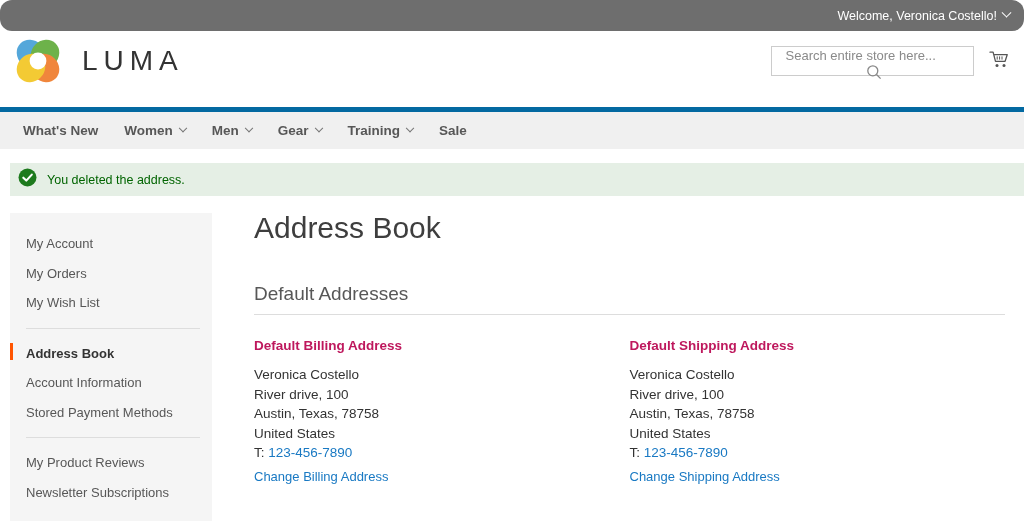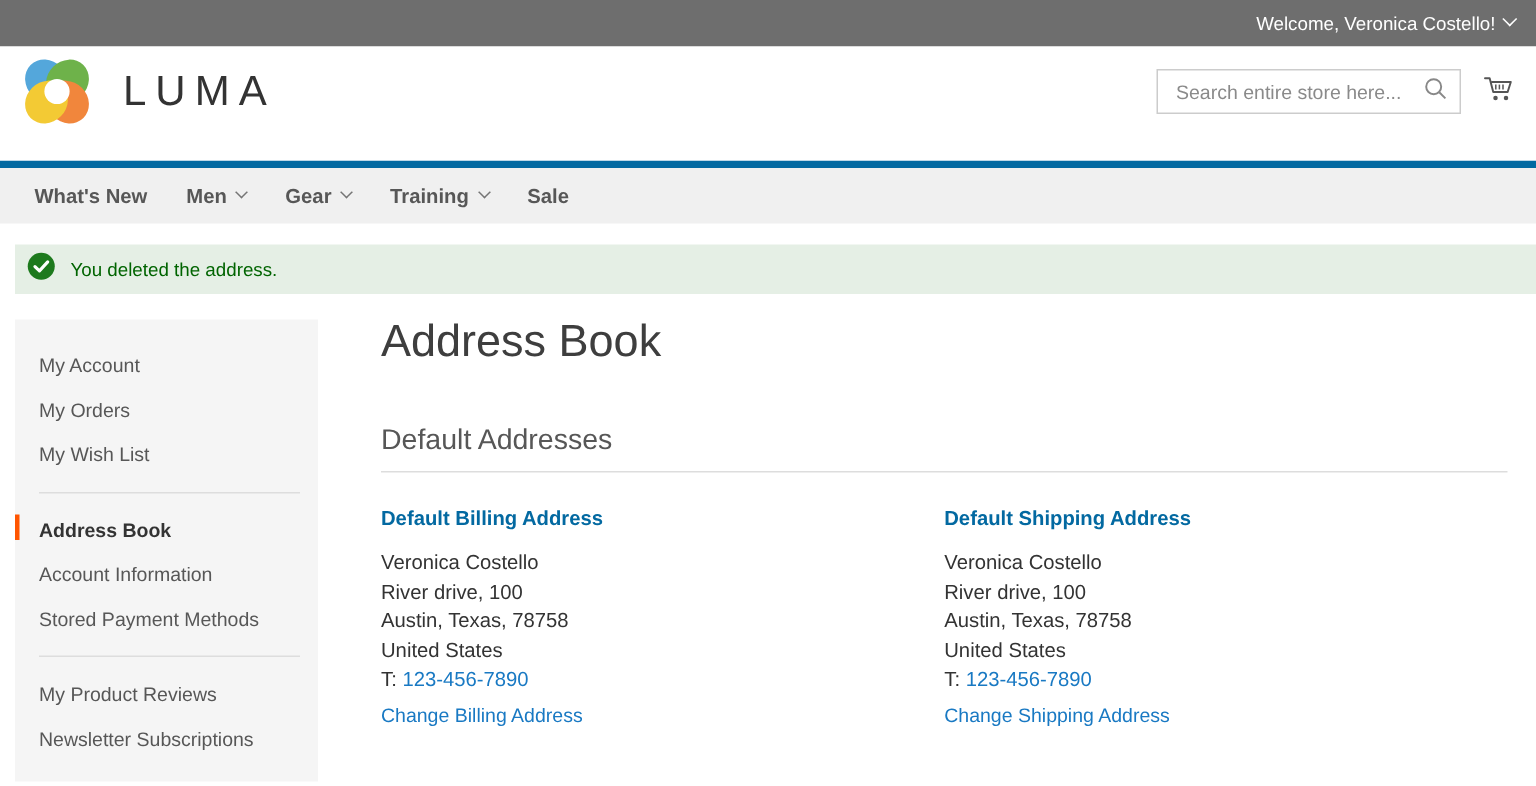--- a/index.html
+++ b/index.html
@@ -12,20 +12,21 @@
   }
 
   
   .top-panel {
     height: 31px;
     background: #6e6e6e;
     display: flex;
     align-items: center;
     justify-content: flex-end;
     padding-right: 14px;
+    border-radius: 12px;
   }
   .welcome-wrap {
     display: flex;
     align-items: center;
     gap: 6px;
     color: #ffffff;
     font-size: 12.5px;
     cursor: pointer;
     white-space: nowrap;
   }
@@ -62,20 +63,21 @@
     gap: 14px;
   }
   .search-box {
     width: 203px;
     height: 30px;
     border: 1px solid #cccccc;
     background: #ffffff;
     display: flex;
     align-items: center;
     padding: 0 8px 0 10px;
+    flex-direction: column;
   }
   .search-input {
     border: none;
     outline: none;
     flex: 1;
     font-size: 13px;
     color: #575757;
     font-family: "Liberation Sans", sans-serif;
     background: transparent;
     min-width: 0;
@@ -188,21 +190,21 @@
     margin: 0 0 23px 0;
   }
   .addr-cols {
     display: flex;
     gap: 0;
   }
   .addr-col { flex: 0 0 50%; }
   .addr-heading {
     font-size: 13.5px;
     font-weight: bold;
-    color: #0369a1;
+    color: #be185d;
     margin: 0 0 12px 0;
   }
   .addr-line {
     font-size: 13.5px;
     color: #333333;
     line-height: 19.5px;
   }
   .addr-link {
     color: #1979c3;
     text-decoration: none;
@@ -264,20 +266,24 @@
       </svg>
     </span>
   </div>
 </div>
 
 <div class="nav">
   <div class="nav-item">
     <span>What's New</span>
   </div>
   <div class="nav-item">
+    <span>Women</span>
+    <span class="nav-chev"></span>
+  </div>
+  <div class="nav-item">
     <span>Men</span>
     <span class="nav-chev"></span>
   </div>
   <div class="nav-item">
     <span>Gear</span>
     <span class="nav-chev"></span>
   </div>
   <div class="nav-item">
     <span>Training</span>
     <span class="nav-chev"></span>

